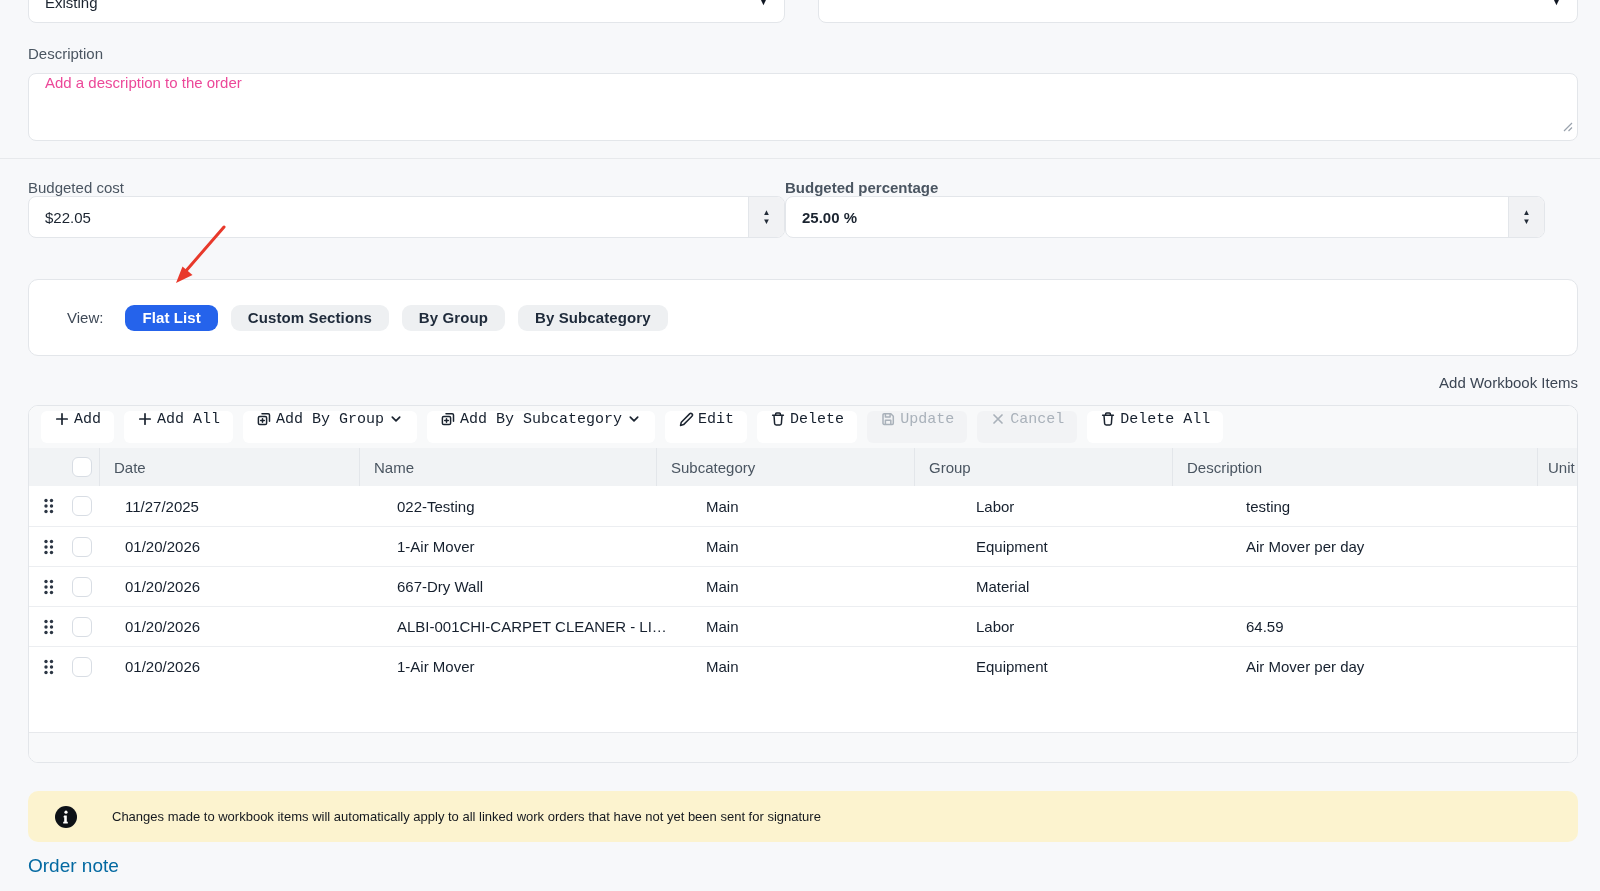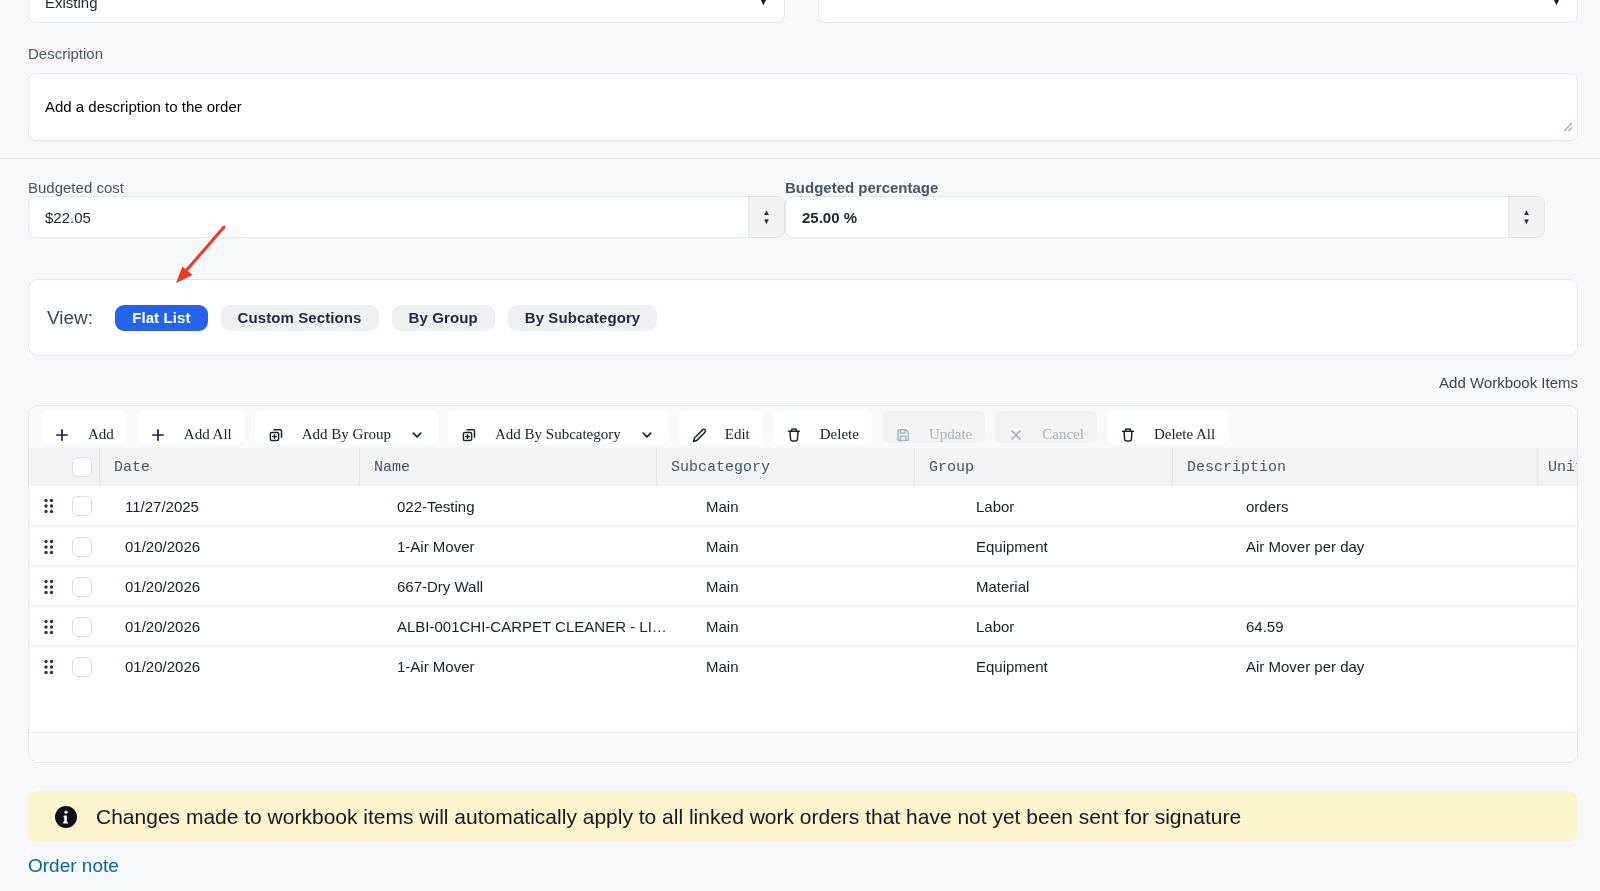--- a/index.html
+++ b/index.html
@@ -21,21 +21,21 @@
   .select.left { width:757px; }
   .select.right { width:760px; }
   .select .caret { font-size:9px; color:#111723; }
 
   
   .field-label { font-size:15px; color:#4a5561; }
   .desc-label { margin-top:22px; }
   .textarea-wrap { position:relative; margin-top:11px; }
   .textarea {
     width:1550px; height:68px; background:#fff; border:1px solid #e3e6ea;
-    border-radius:8px; padding:24px 16px; font-size:15px; color:#000000;
+    border-radius:8px; padding:0 16px; font-size:15px; color:#ec4899;
   }
   .resize-grip { position:absolute; right:5px; bottom:5px; }
 
   .divider { height:1px; background:#e7e9ec; margin:17px 0 0 -28px; width:1600px; }
 
   .fields-row { display:flex; margin-top:20px;align-items:center; }
   .fgroup.left { width:757px; } .fgroup.right { width:760px;font-weight:bold; }
   .num-input {
     height:42px; background:#fff; border:1px solid #e3e6ea;
     border-radius:8px; display:flex; align-items:center; overflow:hidden;
@@ -46,21 +46,21 @@
     display:flex; flex-direction:column; align-items:center; justify-content:center;
     font-size:8px; color:#232c38; line-height:9px; cursor:pointer;
   }
 
   
   .view-card {
     margin-top:41px; width:1550px; height:77px; background:#fff;
     border:1px solid #e3e6ea; border-radius:10px;
     display:flex; align-items:center; padding-left:18px; gap:0;
   }
-  .view-label { font-size:19px; color:#3e4856; margin-right:22px; }
+  .view-label { font-size:15px; color:#3e4856; margin-right:22px;margin-left:20px; }
   .pills { display:flex; gap:13px; }
   .pill {
     height:26px; border-radius:9px; padding:0 17px; font-size:15px; font-weight:bold;
     display:flex; align-items:center; background:#eef0f2; color:#1e2a3a;
     border:none; cursor:pointer; letter-spacing:.1px;
   }
   .pill.active { background:#2563eb; color:#fff; }
 
   
   .arrow-overlay { position:absolute; left:148px; top:236px; pointer-events:none; z-index:5; }
@@ -70,31 +70,31 @@
   .table-card {
     margin-top:14px; width:1550px; background:#fff;
     border:1px solid #e3e6ea; border-radius:10px; overflow:hidden;
   }
   .toolbar {
     background:#f8f9fa; padding:5px 12px; display:flex; gap:10px; align-items:center;
     height:42px;
   }
   .tbtn {
     height:32px; border:none; border-radius:6px; background:#fff; color:#16202e;
-    font-size:15px; font-family:Liberation Serif, serif; display:flex; align-items:flex-end; gap:18px;
+    font-size:15px; font-family:Liberation Mono, monospace; display:flex; align-items:flex-start; gap:4px;
     padding:0 13px; cursor:pointer; white-space:nowrap;
   }
   .tbtn svg { flex:0 0 auto; }
   .tbtn.disabled { background:#f2f3f5; color:#a9b1ba; cursor:default; }
   .thead {
     display:grid; grid-template-columns:70px 260px 297px 258px 258px 365px 1fr;
     background:#f1f3f5; height:38px; align-items:center;
     font-size:15px; color:#4a5561;
   }
-  .thead .hcell { padding-left:14px; border-left:1px solid #e3e6ea; height:100%; display:flex; align-items:center; overflow:hidden; white-space:nowrap;font-family:Liberation Mono, monospace; }
+  .thead .hcell { padding-left:14px; border-left:1px solid #e3e6ea; height:100%; display:flex; align-items:center; overflow:hidden; white-space:nowrap; }
   .thead .hcell.first { border-left:none; padding-left:0; }
   .thead .hcell.unit { padding-left:10px; }
   .trow {
     display:grid; grid-template-columns:70px 260px 297px 258px 258px 365px 1fr;
     height:40px; align-items:center; background:#fff; border-top:1px solid #eceef1;
     font-size:15px; color:#16202e;gap:12px;
   }
   .trow:first-child { border-top:none; }
   .cell { padding-left:14px; white-space:nowrap; overflow:hidden; text-overflow:ellipsis; }
   .cell.unit { padding-left:10px; text-overflow:clip; }
@@ -106,21 +106,21 @@
     border:1.5px solid #d8dde4; border-radius:6px; cursor:pointer; flex:0 0 auto;
   }
   .tfill { height:46px; background:#fff; }
   .tfoot { height:30px; background:#f8f9fa; border-top:1px solid #e7e9ec; }
 
   
   .banner {
     margin-top:28px; width:1550px; height:51px; border-radius:10px;
     display:flex; align-items:center; padding-left:26px; gap:18px;
   }
-  .banner-text { font-size:21px; color:#15191f; }
+  .banner-text { font-size:13px; color:#15191f;margin-left:16px; }
 
   .order-note { margin-top:13px; font-size:19px; color:#0369a1; }
 </style>
 </head>
 <body>
 
 <div class="content">
 
   <div class="top-row">
     <div class="select left">
@@ -279,21 +279,21 @@
                   <circle cx="9.5" cy="15.5" r="1.7"></circle>
   </g>
               </svg>
             </span>
        <span class="cb"></span>
      </div>
      <div class="cell">11/27/2025</div>
      <div class="cell">022-Testing</div>
      <div class="cell">Main</div>
      <div class="cell">Labor</div>
-     <div class="cell">orders</div>
+     <div class="cell">testing</div>
      <div class="cell unit">Line</div>
         </div>
         <div class="trow">
           <div class="selcell">
        <span class="drag">
               <svg width="13" height="20" viewBox="0 0 13 20">
   <g fill="#2c3644">
     <circle cx="4" cy="4.5" r="1.7"></circle>
                   <circle cx="9.5" cy="4.5" r="1.7"></circle>
     <circle cx="4" cy="10" r="1.7"></circle>

